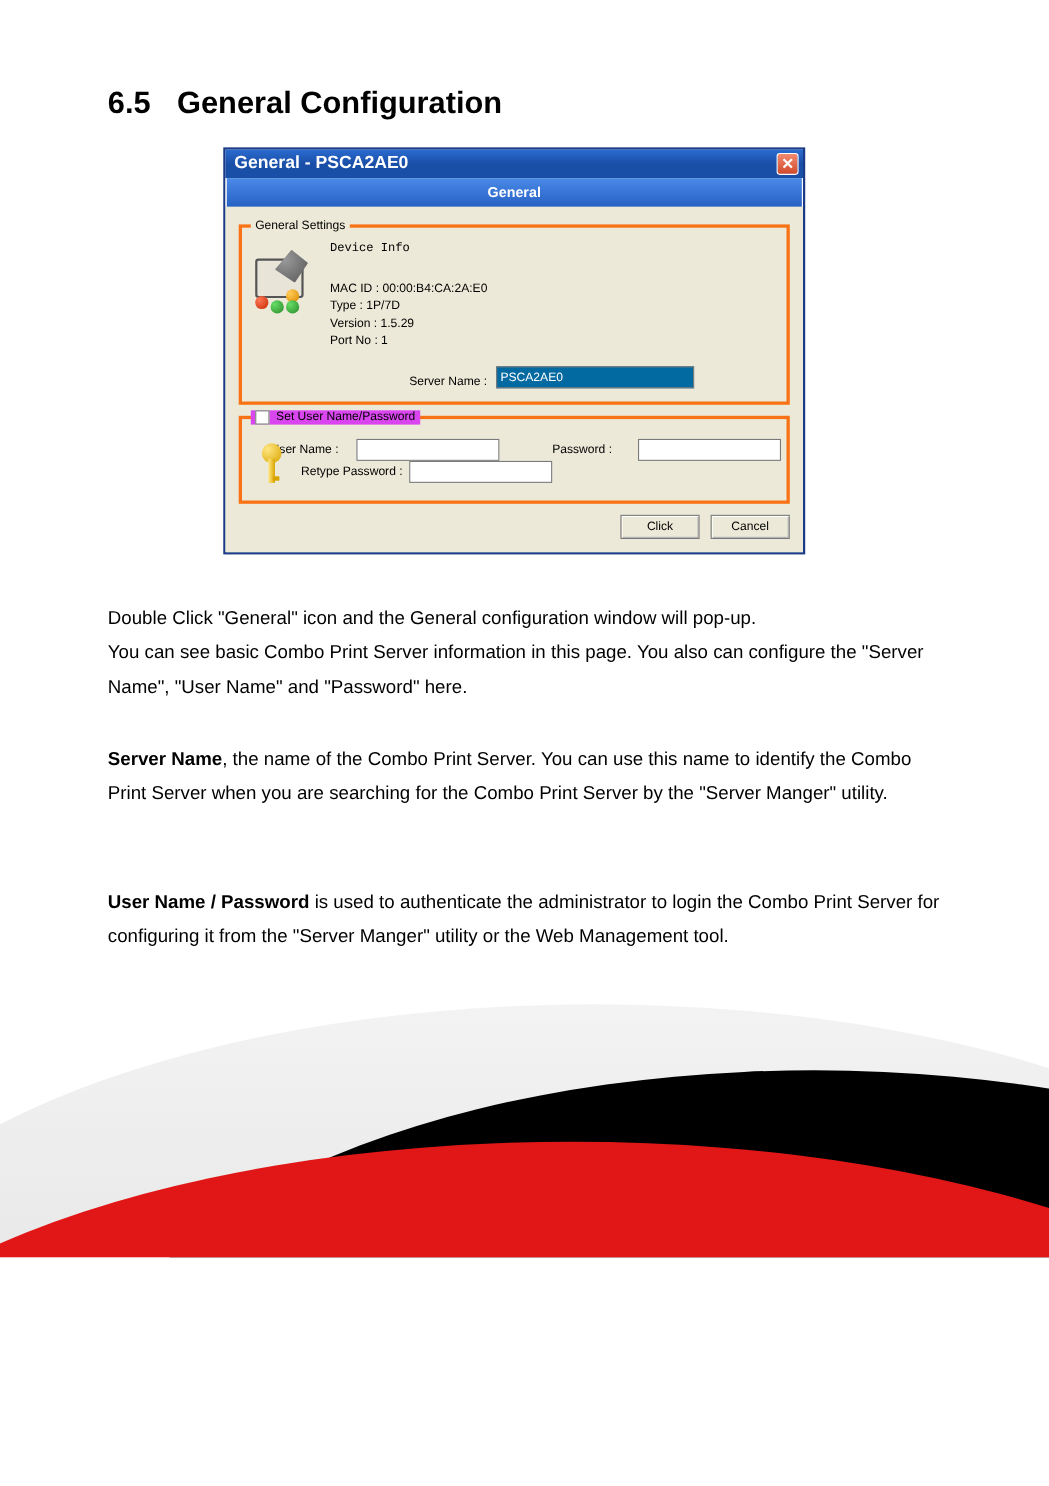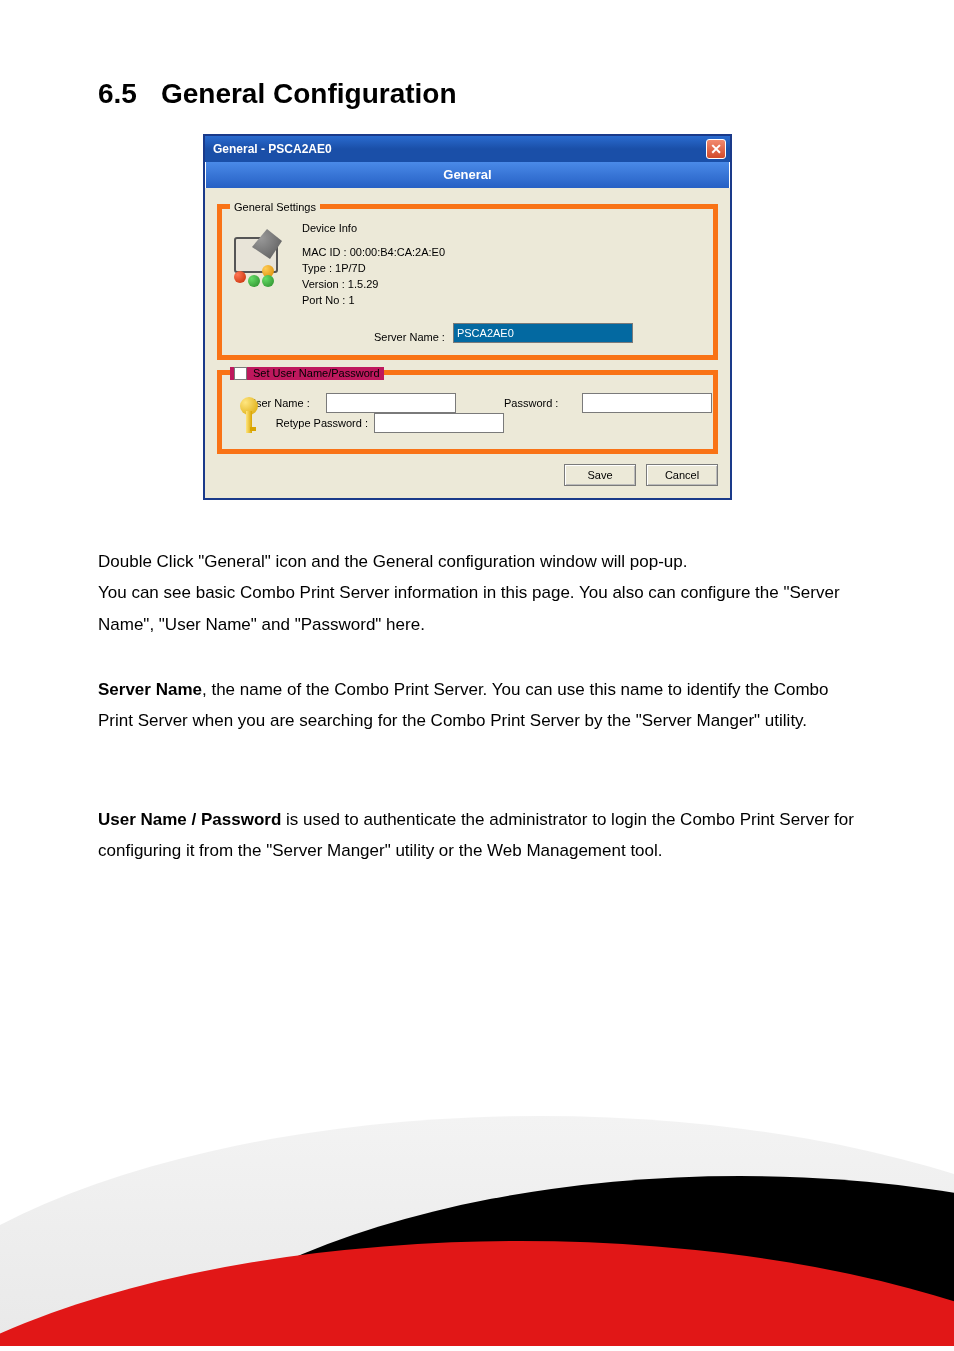--- a/index.html
+++ b/index.html
@@ -1,47 +1,47 @@
 <!DOCTYPE html>
 <html><head>
 <meta charset="utf-8">
 <style>
   * { box-sizing: border-box; margin: 0; padding: 0; }
   html, body { width: 954px; height: 1351px; background: #ffffff; font-family: Arial, Helvetica, sans-serif; overflow: hidden; }
-  .page { width: 954px; height: 1346px; position: relative; }
+  .page { width: 954px; height: 1143px; position: relative; }
 
   .heading { position: absolute; left: 98px; top: 78px; font-size: 28px; font-weight: bold; color: #000; }
   .heading .num { margin-right: 24px; }
 
   .dialog { position: absolute; left: 203px; top: 134px; width: 529px; border: 2px solid #1a3a8a; background: #ece9d8; }
   .titlebar { height: 26px; background: linear-gradient(to bottom, #2a6bcf 0%, #1a4fa8 50%, #1a4fa8 100%); display: flex; align-items: center; justify-content: space-between; padding: 0 4px 0 8px; }
-  .titlebar-text { color: #fff; font-size: 12px; font-weight: bold; }
+  .titlebar-text { color: #fff; font-size: 16px; font-weight: bold; }
   .close-btn { width: 20px; height: 20px; background: linear-gradient(to bottom, #f28a6f, #d24a2a); border: 1px solid #fff; border-radius: 3px; color: #fff; display: flex; align-items: center; justify-content: center; font-size: 14px; font-weight: bold; line-height: 1; cursor: default; }
   .tab-header { height: 26px; background: linear-gradient(to bottom, #4a8ae8, #2660c4); color: #fff; text-align: center; font-weight: bold; font-size: 13px; line-height: 26px; border-left: 1px solid #fff; border-right: 1px solid #fff; }
   .dialog-body { background: #ece9d8; padding: 10px 12px 12px 12px; }
 
-  .groupbox { position: relative; border: 5px solid #f97316; margin: 6px 0 10px 0; padding: 12px; }
+  .groupbox { position: relative; border: 3px solid #f97316; margin: 6px 0 10px 0; padding: 12px; }
   .groupbox > .legend { position: absolute; top: -8px; left: 8px; background: #ece9d8; padding: 0 4px; font-size: 11px; color: #000; }
 
   .gs-row1 { display: flex; align-items: flex-start; gap: 12px; }
   .device-icon { width: 56px; height: 56px; position: relative; margin-top: 10px; }
   .device-icon-body { position: absolute; left: 0; top: 6px; width: 44px; height: 36px; background: #e8e4d8; border: 2px solid #555; border-radius: 3px; }
   .device-icon-tool { position: absolute; left: 18px; top: -2px; width: 30px; height: 30px; background: radial-gradient(circle at 30% 30%, #999, #555); clip-path: polygon(50% 0, 100% 40%, 60% 100%, 0 60%); }
   .device-icon-dot1 { position: absolute; left: 28px; top: 34px; width: 12px; height: 12px; background: radial-gradient(circle at 30% 30%, #ffcc55, #d98800); border-radius: 50%; }
   .device-icon-dot2 { position: absolute; left: 14px; top: 44px; width: 12px; height: 12px; background: radial-gradient(circle at 30% 30%, #66dd66, #2a8a2a); border-radius: 50%; }
   .device-icon-dot3 { position: absolute; left: 28px; top: 44px; width: 12px; height: 12px; background: radial-gradient(circle at 30% 30%, #66dd66, #2a8a2a); border-radius: 50%; }
   .device-icon-dot4 { position: absolute; left: 0px; top: 40px; width: 12px; height: 12px; background: radial-gradient(circle at 30% 30%, #ff7755, #c42a00); border-radius: 50%; }
   .device-info-block { font-size: 11px; color: #000; line-height: 1.45; }
-  .device-info-title { margin-bottom: 8px; }
+  .device-info-title { margin-bottom: 20px; font-family: Liberation Mono, monospace; }
   .server-name-row { display: flex; align-items: flex-end; gap: 8px; margin-top: 14px; margin-left: 140px; }
   .lbl { font-size: 11px; color: #000; }
   .txt { height: 20px; border: 1px solid #7a7a7a; background: #fff; font-size: 11px; padding: 1px 3px; }
   .txt.sel { background: #0369a1; color: #fff; }
   .sn-input { width: 180px; }
-  .upw-chk-row { display: flex; align-items: center; gap: 6px; position: absolute; top: -8px; left: 8px; background: #be185d; padding: 0 4px; }
+  .upw-chk-row { display: flex; align-items: center; gap: 6px; position: absolute; top: -8px; left: 8px; background: #d946ef; padding: 0 4px; }
   .chk { width: 13px; height: 13px; border: 1px solid #7a7a7a; background: #fff; }
   .upw-content { display: flex; gap: 14px; align-items: flex-start; margin-top: 6px; }
   .key-icon { width: 30px; height: 40px; position: relative; margin-top: 4px; }
   .key-head { position: absolute; left: 6px; top: 0; width: 18px; height: 18px; border-radius: 50%; background: radial-gradient(circle at 30% 30%, #ffe680, #d9a400); }
   .key-shaft { position: absolute; left: 12px; top: 14px; width: 6px; height: 22px; background: linear-gradient(to right, #ffe680, #d9a400); }
   .key-tooth { position: absolute; left: 16px; top: 30px; width: 6px; height: 4px; background: #d9a400; }
   .upw-fields { flex: 1; display: flex; flex-direction: column; }
   .upw-row1 { display: flex; align-items: center; gap: 6px; }
   .upw-row1 .lbl { width: 72px; text-align: left; }
   .un-input { width: 130px; }
@@ -129,21 +129,21 @@
             </div>
             <div class="upw-row2">
               <span class="lbl rpw-lbl">Retype Password :</span>
               <input type="password" class="txt rpw-input" value="" style="">
             </div>
           </div>
         </div>
       </div>
 
       <div class="btn-row">
-        <button class="wbtn">Save</button>
+        <button class="wbtn">Click</button>
         <button class="wbtn">Cancel</button>
       </div>
 
     </div>
   </div>
 
   <div class="body-text p1">
     <span>Double Click "General" icon and the General configuration window will pop-up.</span><br>
     <span>You can see basic Combo Print Server information in this page. You also can configure the "Server Name", "User Name" and "Password" here.</span>
   </div>

